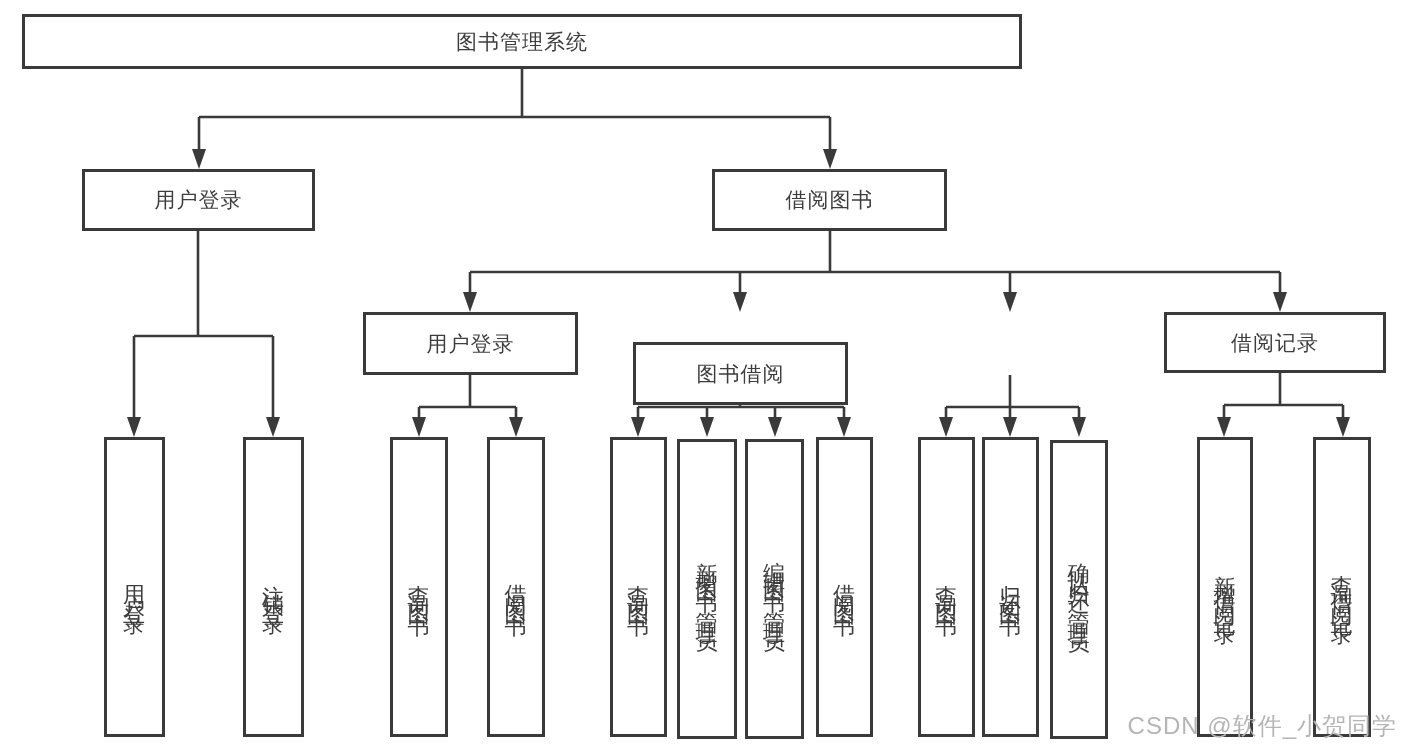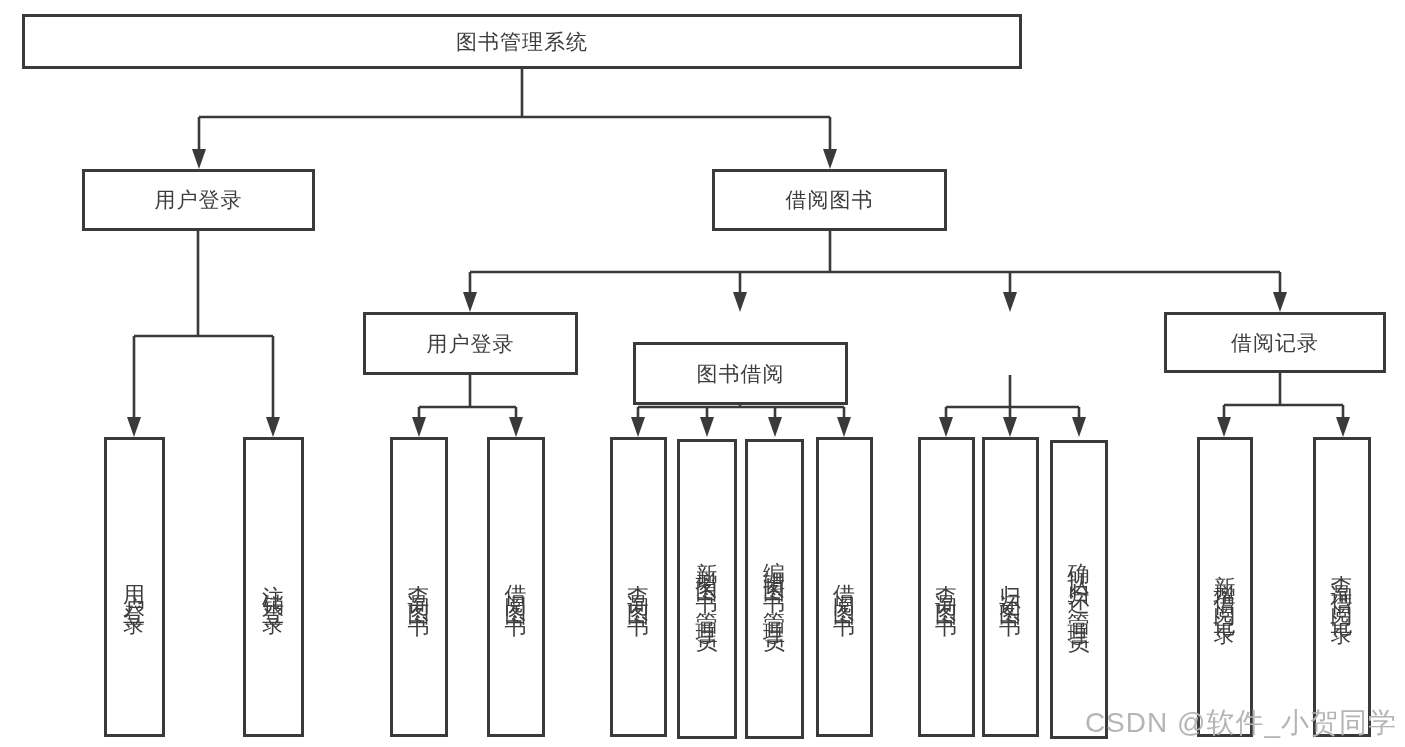--- a/index.html
+++ b/index.html
@@ -76,21 +76,21 @@
   .b-bb-borrow{left:816px;top:437px;width:57px;height:300px;}
   .b-cb-query{left:918px;top:437px;width:57px;height:300px;}
   .b-cb-return{left:982px;top:437px;width:57px;height:300px;}
   .b-cb-confirm{left:1050px;top:440px;width:58px;height:299px;}
   .b-br-add{left:1197px;top:437px;width:56px;height:300px;}
   .b-br-query{left:1313px;top:437px;width:58px;height:300px;}
   .watermark{
     position:absolute;
     right:8px;
     bottom:5px;
-    font-size:28px;
+    font-size:24px;
     color:var(--watermark);
     letter-spacing:1px;
   }
 </style>
 </head>
 <body>
 
 <div class="stage">
 
   <svg class="connectors" width="1405" height="747" viewBox="0 0 1405 747">

